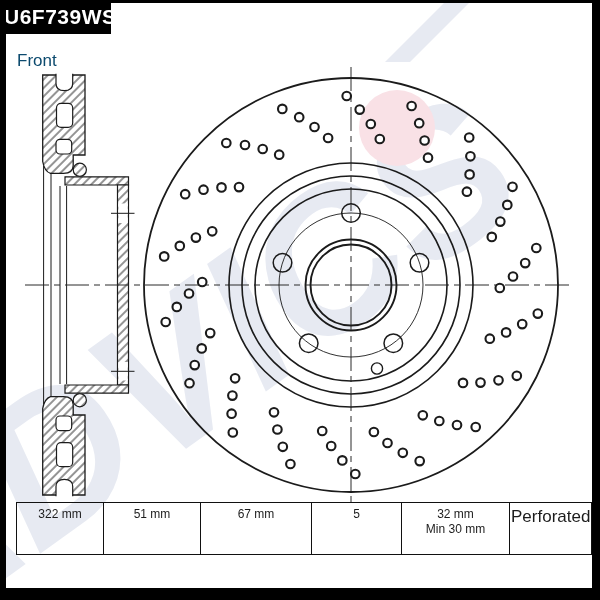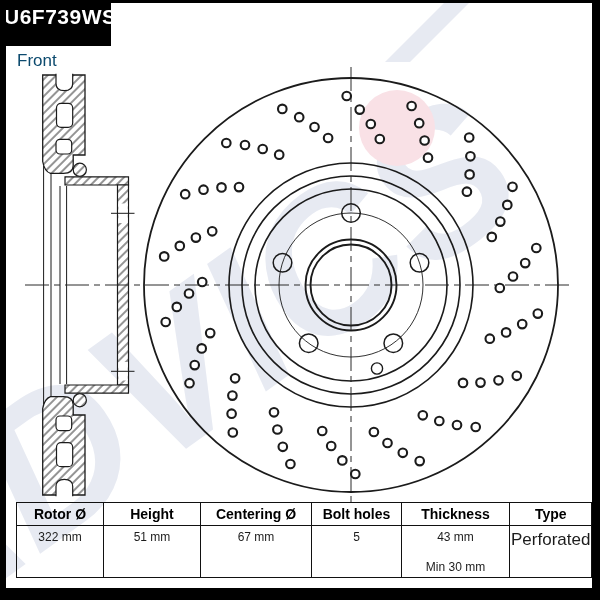--- a/index.html
+++ b/index.html
@@ -3,31 +3,31 @@
 <meta charset="utf-8">
 <style>
   html,body{margin:0;padding:0;}
   body{width:600px;height:600px;position:relative;background:#fff;overflow:hidden;
        font-family:"Liberation Sans", sans-serif;}
   .frame{position:absolute;background:#000;}
   #frame-top{left:0;top:0;width:600px;height:3px;}
   #frame-left{left:0;top:0;width:6px;height:600px;}
   #frame-right{left:592px;top:0;width:8px;height:600px;}
   #frame-bottom{left:0;top:588px;width:600px;height:12px;}
-  #plate{position:absolute;left:0;top:0;width:111px;height:46px;background:#000;
+  #plate{position:absolute;left:0;top:0;width:111px;height:34px;background:#000;
          color:#fff;font-size:21px;font-weight:bold;line-height:34px;padding-left:4px;
          letter-spacing:0.5px;box-sizing:border-box;}
   #front-label{position:absolute;left:17px;top:51px;font-size:17px;color:#0c4a6e;}
   #drawing{position:absolute;left:0;top:0;}
   #spec{position:absolute;left:16px;top:502px;}
   table{border-collapse:collapse;table-layout:fixed;}
   th,td{border:1.5px solid #111;text-align:center;overflow:hidden;}
   th{font-size:14px;font-weight:bold;color:#000;height:19px;padding:1px 0 2px 0;}
   td{font-size:12px;color:#1c1c1c;height:46px;vertical-align:top;padding-top:4px;}
-  td .l2{margin-top:16px;}
+  td .l2{margin-top:1px;}
   #c-type{font-size:17px;}
 </style>
 </head>
 <body>
 
 <svg id="drawing" width="600" height="600" viewBox="0 0 600 600">
   <defs>
     <pattern id="hatch" patternUnits="userSpaceOnUse" width="6" height="6" patternTransform="rotate(-45)">
       <rect width="6" height="6" fill="#ffffff"></rect>
       <line x1="0" y1="3" x2="6" y2="3" stroke="#2a2a2a" stroke-width="1"></line>
@@ -180,35 +180,27 @@
   <table>
     <colgroup>
       <col style="width:87px">
         <col style="width:97px">
         <col style="width:111px">
       <col style="width:90px">
         <col style="width:108px">
         <col style="width:72px">
     </colgroup>
     <tbody>
-        <tr>
-      <th>Rotor Ø</th>
-      <th>Height</th>
-      <th>Centering Ø</th>
-      <th>Bolt holes</th>
-      <th>Thickness</th>
-      <th>Type</th>
-    </tr>
     <tr>
       <td>322 mm</td>
       <td>51 mm</td>
       <td>67 mm</td>
       <td>5</td>
       <td>
-        <div>43 mm</div>
+        <div>32 mm</div>
         <div class="l2">Min 30 mm</div>
       </td>
       <td id="c-type">Perforated</td>
     </tr>
   </tbody>
     </table>
 </div>
 
 <div id="frame-top" class="frame"></div>
 <div id="frame-left" class="frame"></div>

